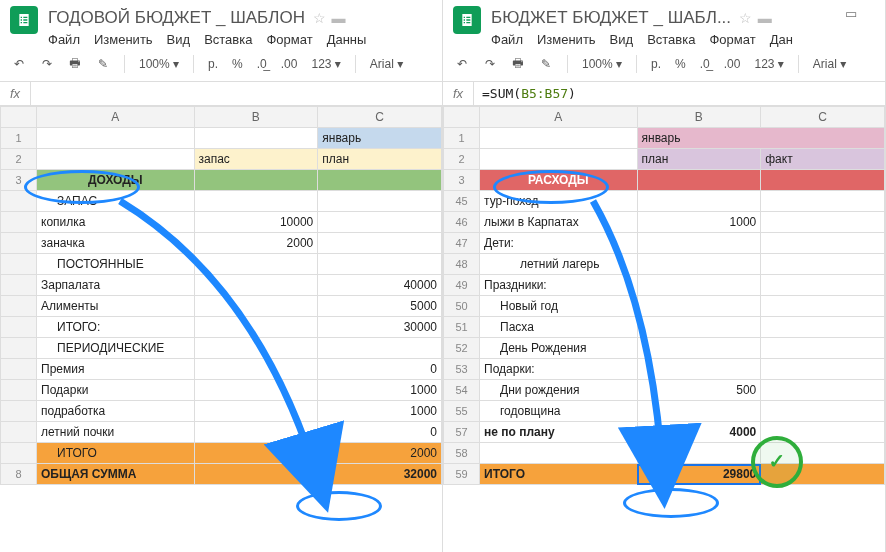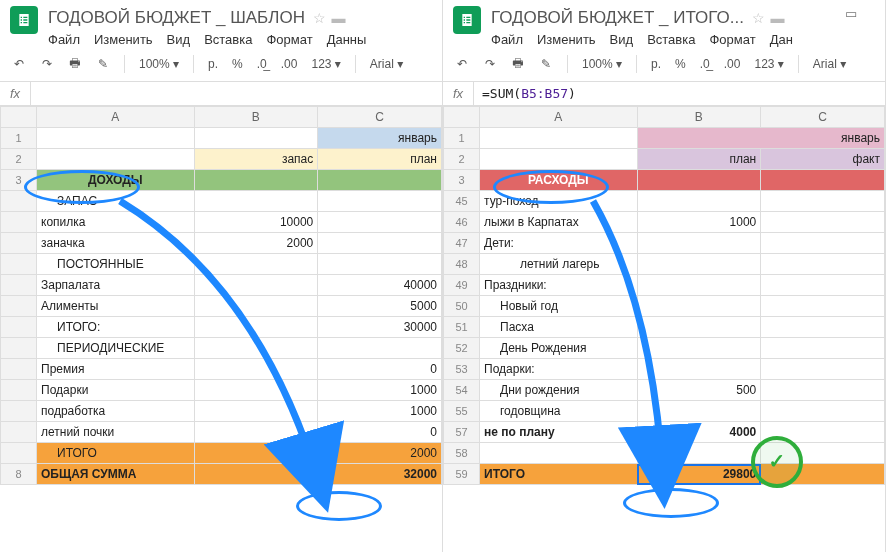--- a/index.html
+++ b/index.html
@@ -17,31 +17,31 @@
 .rightico{display:flex;align-items:center;gap:12px;padding-right:8px}
 .rightico .ico{width:22px;height:22px;color:#777}
 .toolbar{display:flex;align-items:center;gap:6px;padding:6px 8px;border-bottom:1px solid #ddd;color:#555;font-size:12px}
 .toolbar .btn{width:22px;height:22px;display:flex;align-items:center;justify-content:center;cursor:pointer;border-radius:2px}
 .toolbar .sep{width:1px;height:18px;background:#ddd;margin:0 4px}
 .toolbar .txt{padding:0 4px}
 .fxbar{display:flex;align-items:center;border-bottom:1px solid #ddd;font-size:13px}
 .fxbar .fxlabel{width:30px;text-align:center;font-style:italic;color:#777;border-right:1px solid #ddd;padding:4px 0}
 .fxbar .fxval{padding:4px 8px;font-family:monospace}
 .fxval .fn{color:#222}
-.fxval .rng{color:#4c1d95}
+.fxval .rng{color:#4d7c0f}
 .sheet{flex:1;overflow:hidden;position:relative}
 table{border-collapse:collapse;width:100%;table-layout:fixed}
 th,td{border:1px solid #ddd;height:20px;padding:0 4px;font-size:12px;text-align:left;white-space:nowrap;overflow:hidden}
 th{background:#f3f3f3;color:#666;font-weight:normal;text-align:center}
 .colA{width:140px}
 .colB{width:110px}
 .colC{width:110px}
 .rownum{width:32px;text-align:center;background:#f3f3f3;color:#888;font-size:11px}
 td.num{text-align:right}
-td.center{text-align:right}
+td.center{text-align:left}
 .hdr-blue{background:#c5d9ed}
 .hdr-yellow{background:#fdf2cc}
 .hdr-pink{background:#e6b8cc}
 .hdr-mauve{background:#d9c5dd}
 .hdr-green{background:#93c47d;font-weight:bold;text-align:center}
 .hdr-red{background:#e06666;color:#fff;font-weight:bold;text-align:center}
 .row-orange td{background:#f6a23c}
 .row-orange2 td{background:#f6a23c;font-weight:bold}
 .indent{padding-left:20px}
 .indent2{padding-left:40px}
@@ -235,21 +235,21 @@
 </div>
 
 <div class="pane">
   <div class="titlebar">
     <div class="logo">
       <svg width="16" height="16" viewBox="0 0 24 24">
             <path d="M19 3H5v18h14V3zM9 17H7v-2h2v2zm0-4H7v-2h2v2zm0-4H7V7h2v2zm8 8h-6v-2h6v2zm0-4h-6v-2h6v2zm0-4h-6V7h6v2z"></path>
           </svg>
     </div>
     <div class="titleblock">
-      <div class="doctitle"><span>ГОДОВОЙ БЮДЖЕТ _ ИТОГО...</span><span class="star">☆</span><span class="folder">▬</span></div>
+      <div class="doctitle"><span>БЮДЖЕТ БЮДЖЕТ _ ШАБЛ...</span><span class="star">☆</span><span class="folder">▬</span></div>
       <div class="menubar">
         <span>Файл</span>
         <span>Изменить</span>
         <span>Вид</span>
         <span>Вставка</span>
         <span>Формат</span>
         <span>Дан</span>
       </div>
     </div>
     <div class="rightico">

